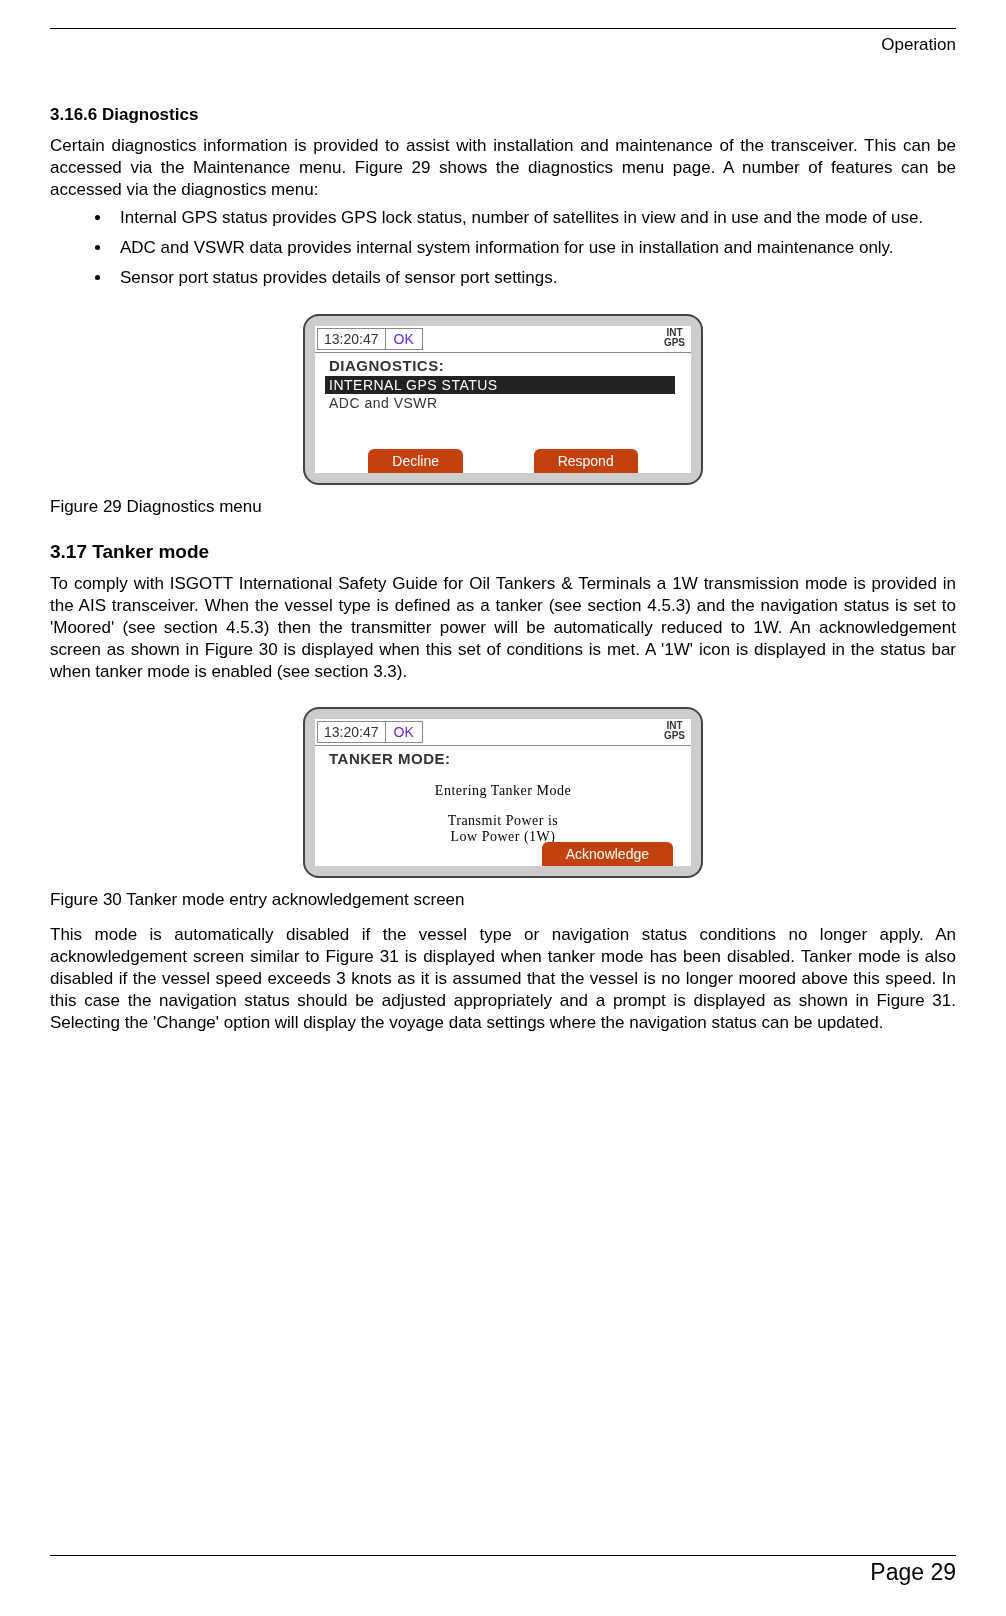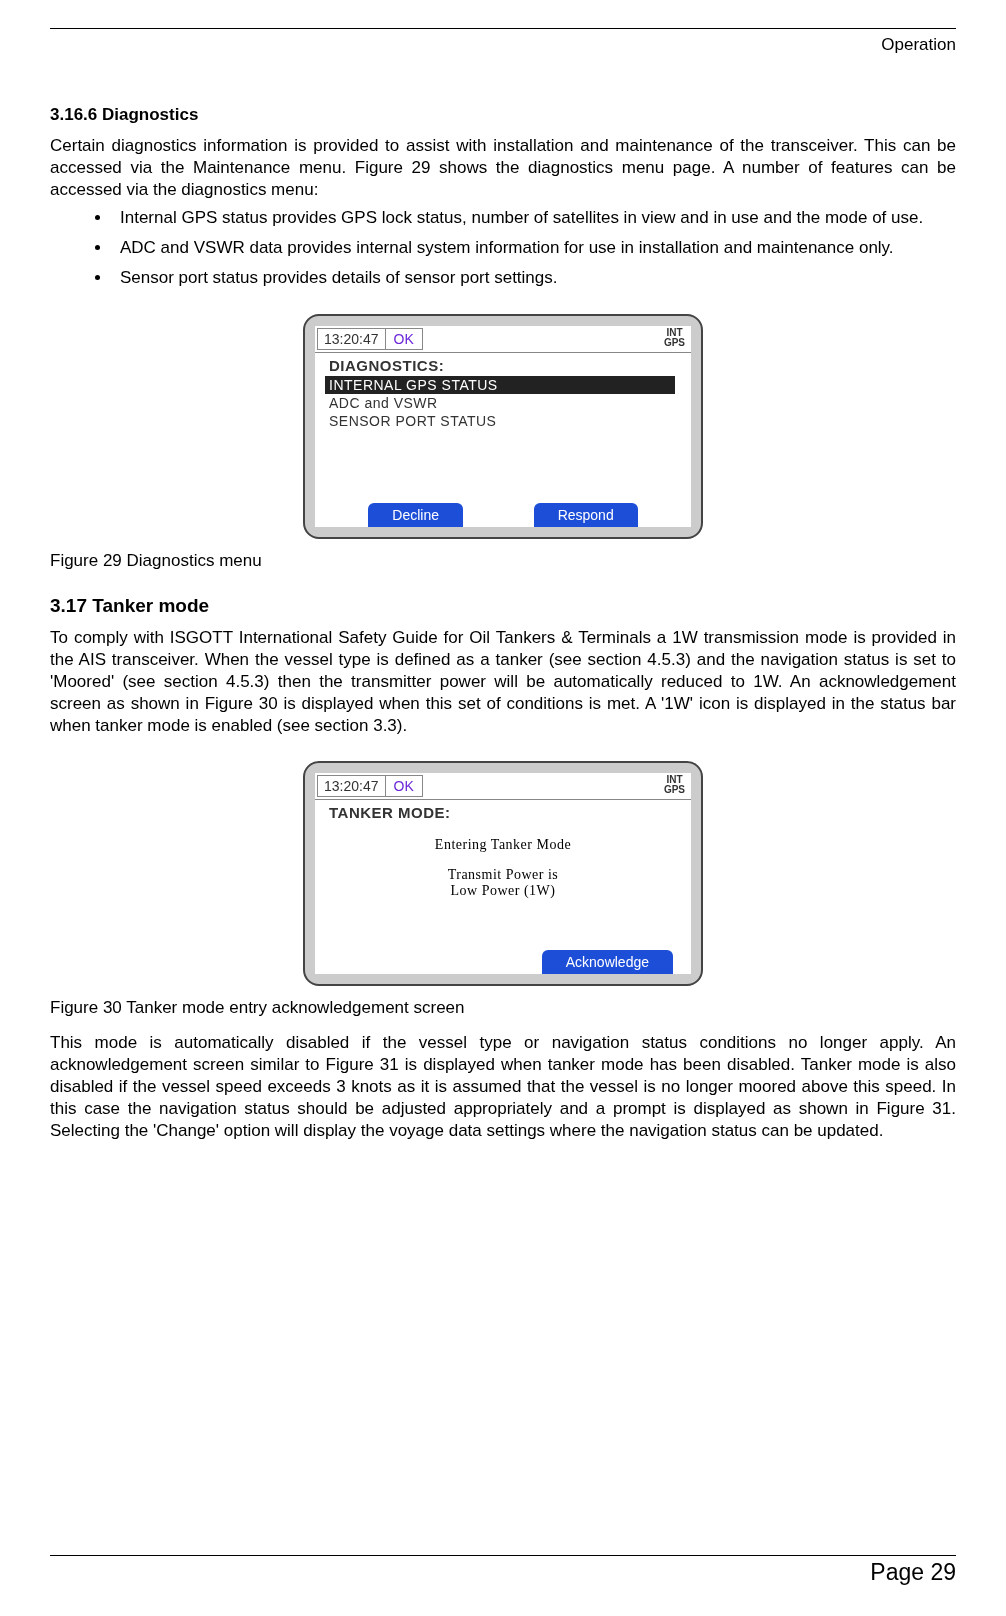--- a/index.html
+++ b/index.html
@@ -66,21 +66,21 @@
     margin: 24px auto 0 auto;
     border: 2px solid #444;
     border-radius: 16px;
     background: #ccc;
     padding: 10px;
     box-sizing: border-box;
   }
   .screen {
     background: #fff;
     position: relative;
-    height: 201px;
+    height: 147px;
   }
   .status-bar {
     display: flex;
     align-items: stretch;
     border-bottom: 1px solid #888;
     height: 26px;
   }
   .status-time {
     border: 1px solid #888;
     margin: 2px 0 2px 2px;
@@ -142,21 +142,21 @@
     left: 0;
     right: 0;
     display: flex;
     justify-content: space-around;
     padding: 0 18px;
   }
   .bottom-buttons.right-only {
     justify-content: flex-end;
   }
   .bottom-btn {
-    background: #1d4ed8;
+    background: #c2410c;
     color: #fff;
     font-family: "Trebuchet MS", Arial, sans-serif;
     font-size: 14px;
     padding: 4px 24px;
     border-radius: 6px 6px 0 0;
   }
   .screen-center-text {
     font-family: Liberation Serif, serif;
     font-size: 14px;
     text-align: center;
@@ -201,21 +201,20 @@
         <div class="status-ok">OK</div>
         <div class="status-spacer"></div>
         <div class="status-gps">
           <div>INT</div>
           <div>GPS</div>
         </div>
       </div>
       <div class="screen-title">DIAGNOSTICS:</div>
       <div class="menu-item selected">INTERNAL GPS STATUS</div>
       <div class="menu-item">ADC and VSWR</div>
-      <div class="menu-item">SENSOR PORT STATUS</div>
       <div class="bottom-buttons">
         <div class="bottom-btn">Decline</div>
         <div class="bottom-btn">Respond</div>
       </div>
     </div>
   </div>
   <div class="figure-caption">Figure 29   Diagnostics menu</div>
 
   <div class="section-title">3.17 Tanker mode</div>
   <div class="body-text">To comply with ISGOTT International Safety Guide for Oil Tankers &amp; Terminals a 1W transmission mode is provided in the AIS transceiver. When the vessel type is defined as a tanker (see section 4.5.3) and the navigation status is set to 'Moored' (see section 4.5.3) then the transmitter power will be automatically reduced to 1W. An acknowledgement screen as shown in Figure 30 is displayed when this set of conditions is met. A '1W' icon is displayed in the status bar when tanker mode is enabled (see section 3.3).</div>

